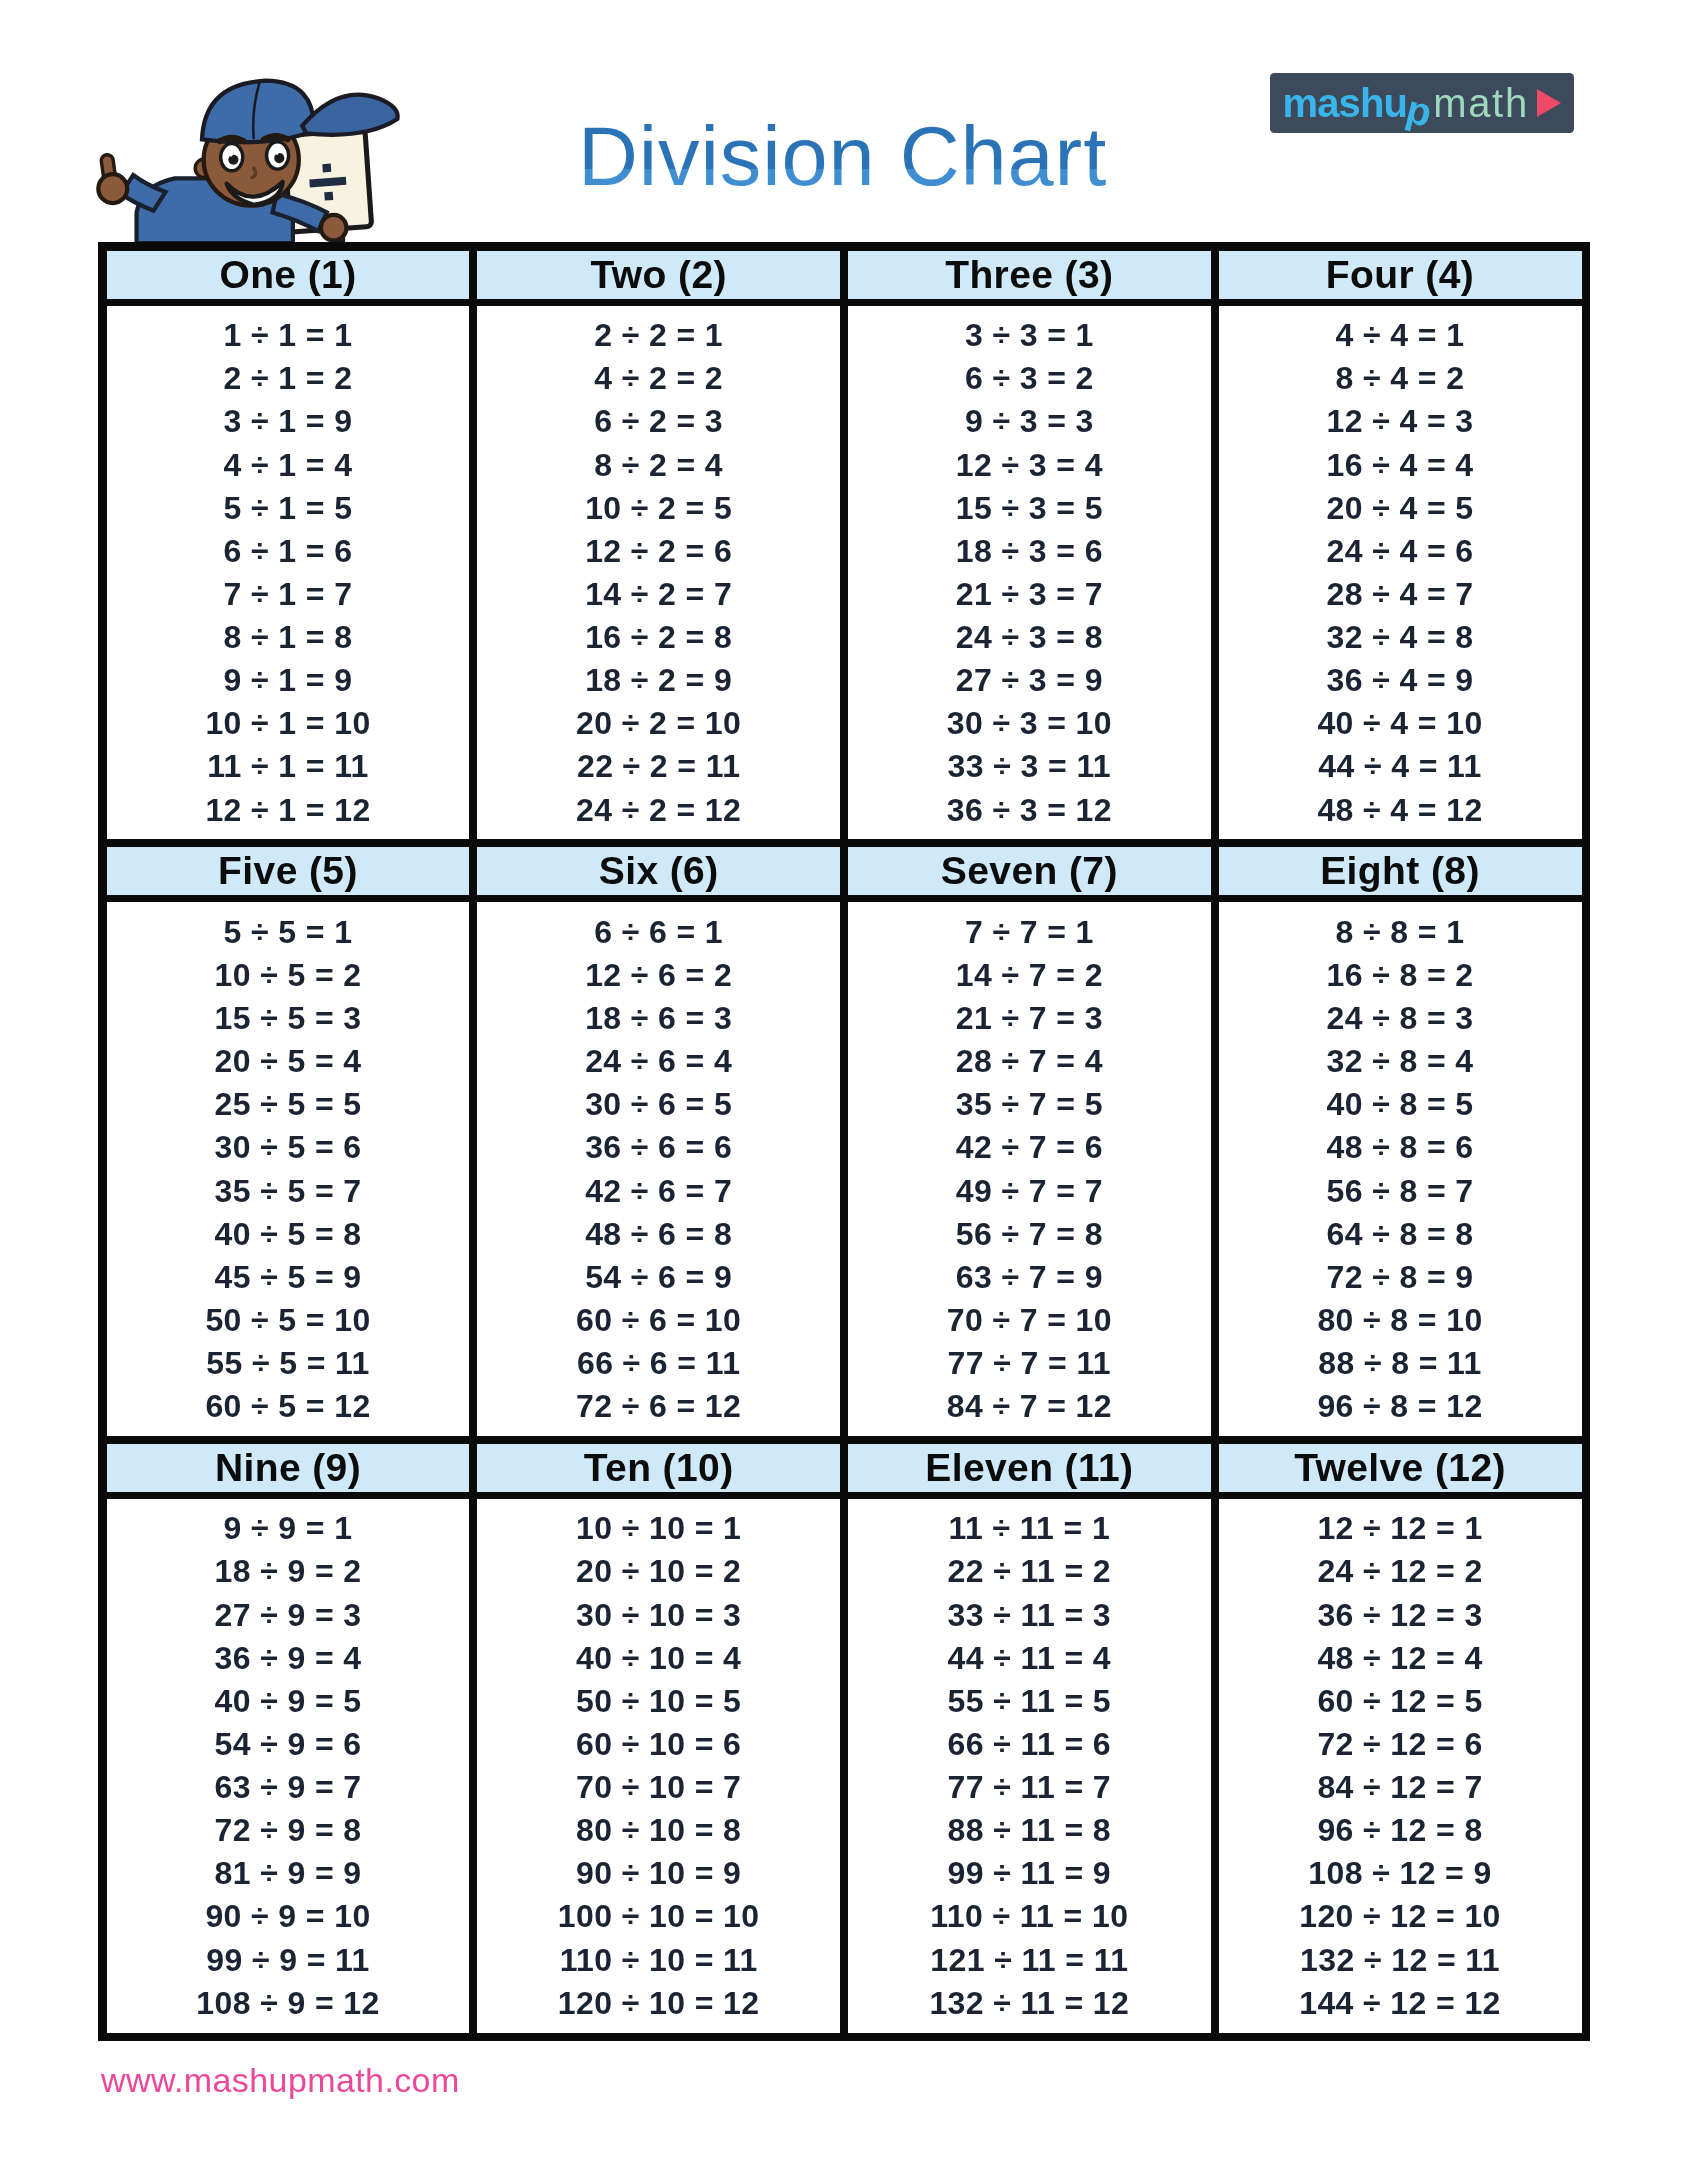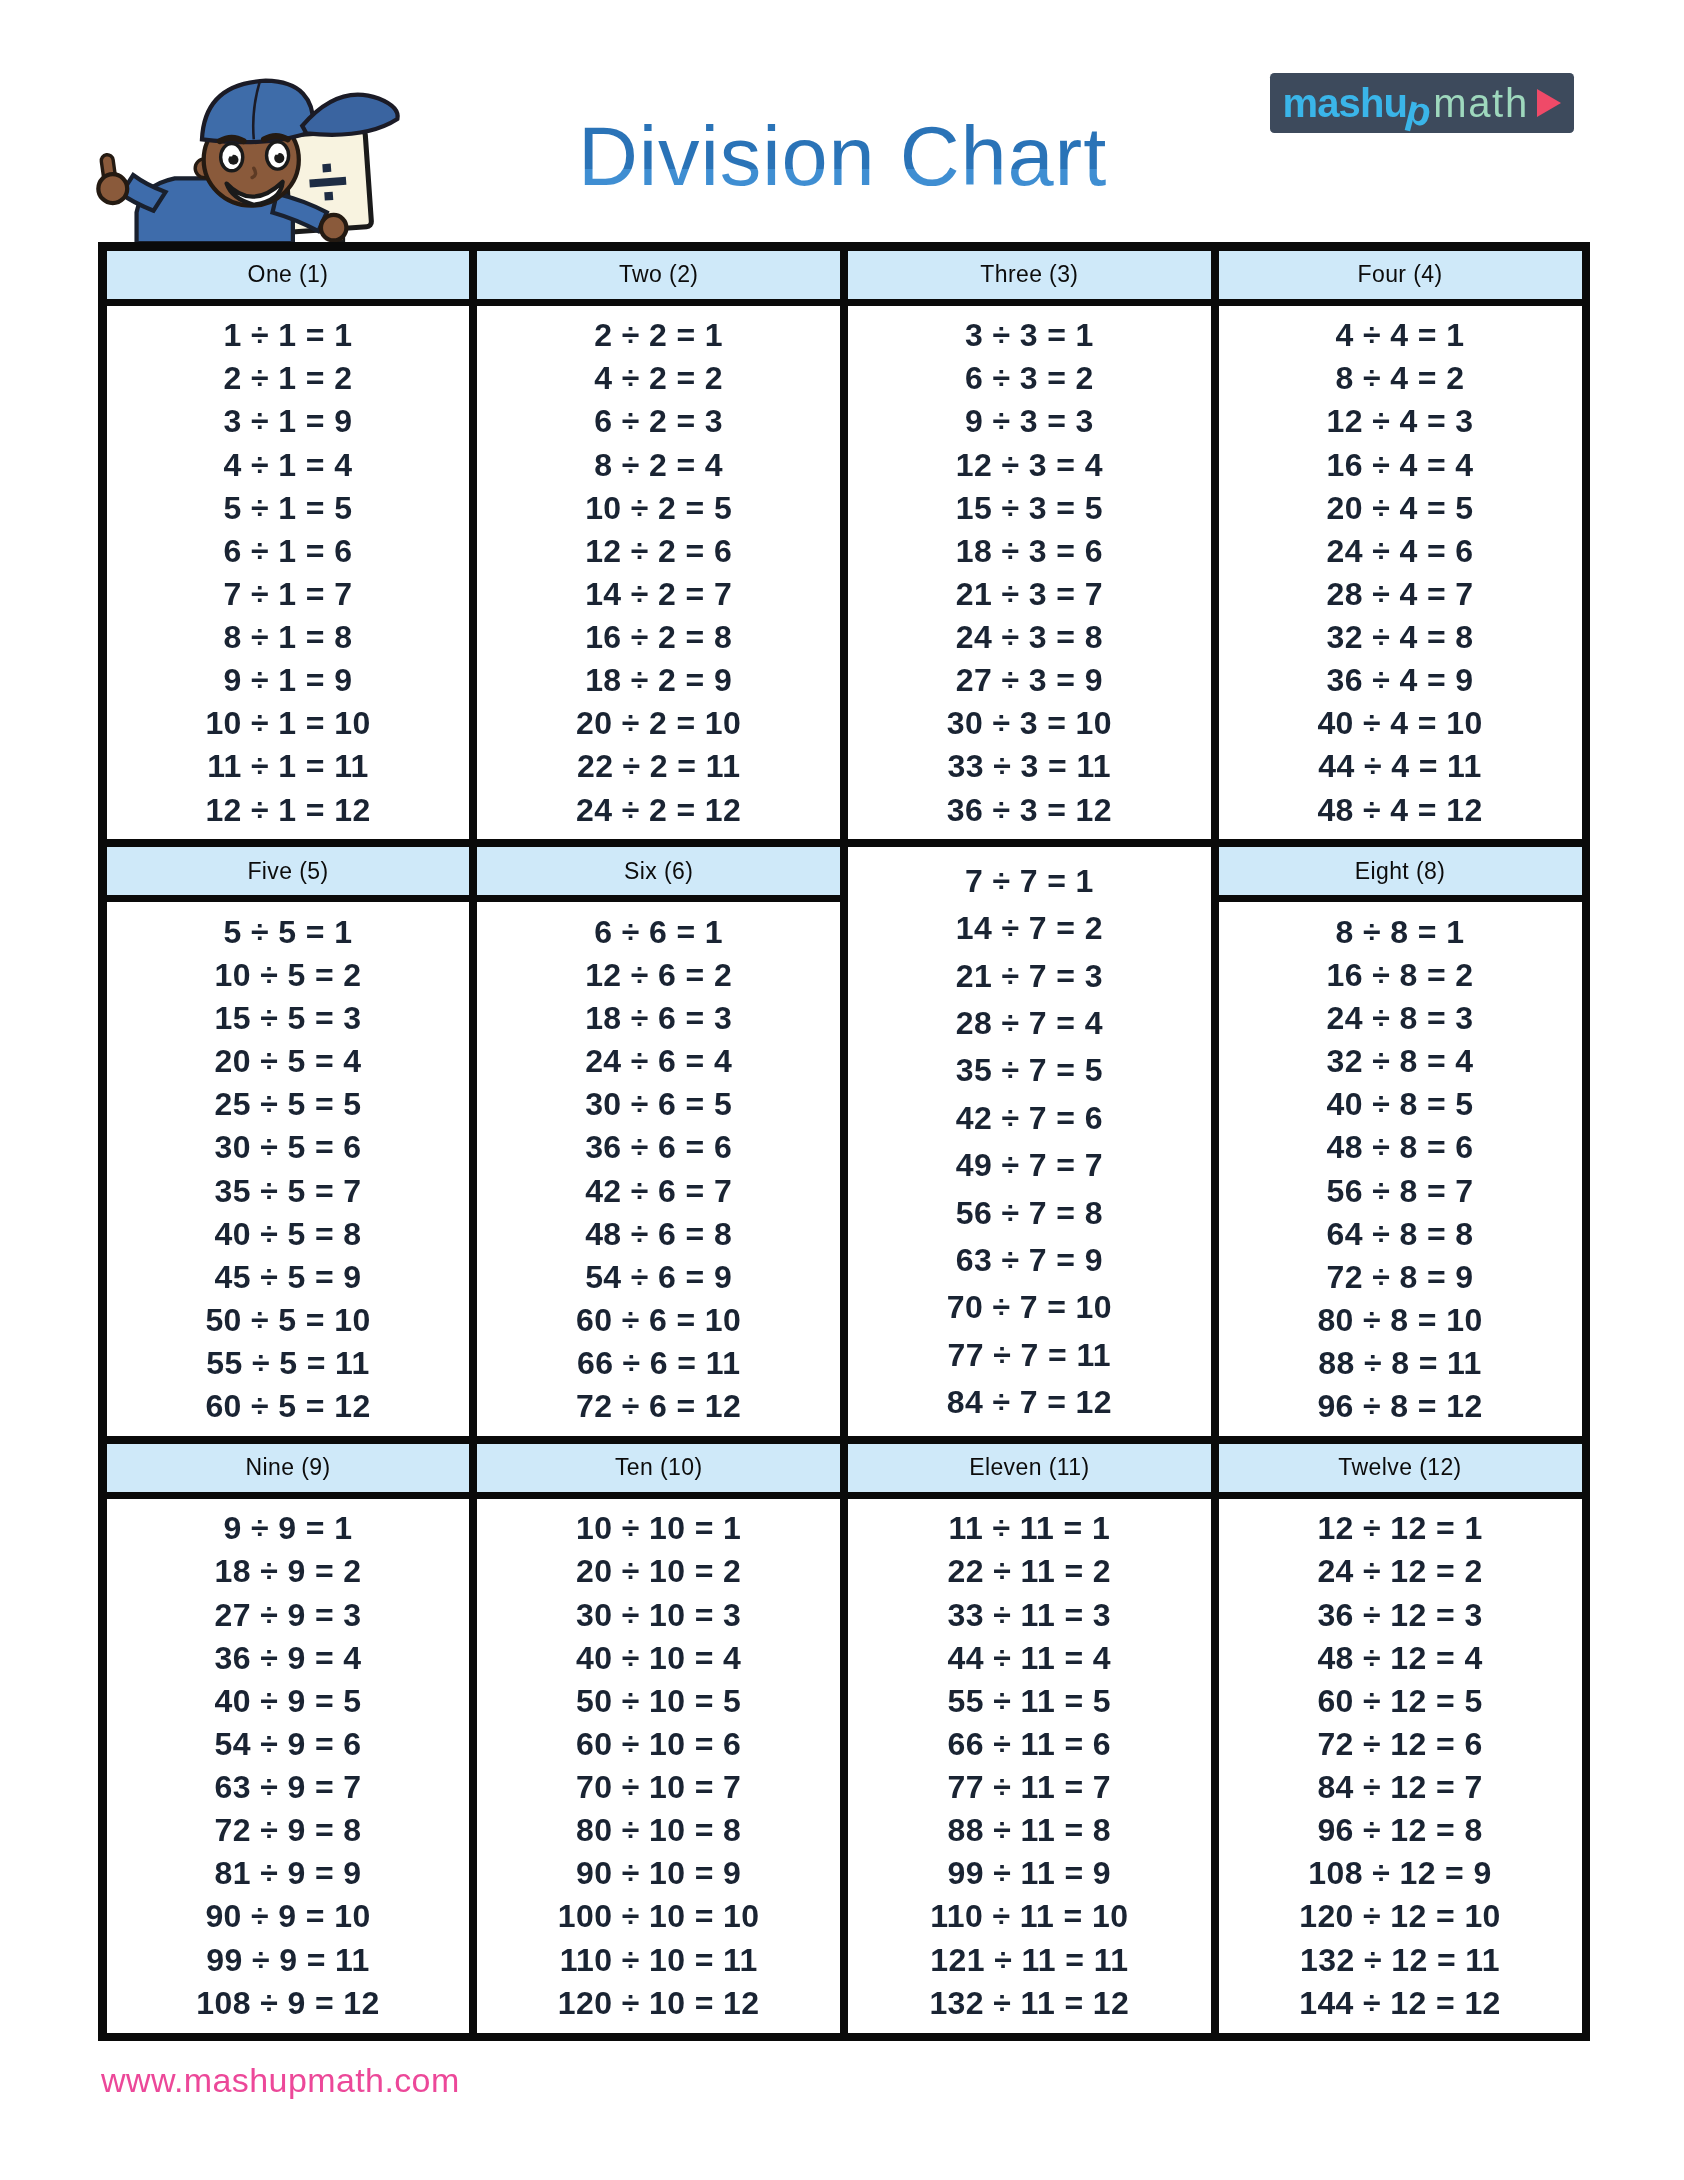--- a/index.html
+++ b/index.html
@@ -52,21 +52,21 @@
     grid-template-rows:repeat(3,1fr);
     gap:7.7px;
     z-index:2;
   }
   .cell{display:flex;flex-direction:column;background:#ffffff;min-height:0;}
   .cell-header{
     height:48px;flex:0 0 48px;
     background:var(--header-bg,#cfe9f9);
     border-bottom:7.7px solid var(--border-c,#0a0a0a);
     display:flex;align-items:center;justify-content:center;
-    font-size:23px;font-weight:normal;color:var(--header-text,#0c0c0c);
+    font-size:39px;font-weight:bold;color:var(--header-text,#0c0c0c);
     letter-spacing:0.4px;
   }
   .cell-body{
     flex:1 1 auto;min-height:0;
     display:flex;flex-direction:column;justify-content:space-evenly;
     padding:2.6px 0;
   }
   .fact{
     text-align:center;
     font-size:32px;font-weight:bold;
@@ -239,20 +239,21 @@
           <div class="fact">36 ÷ 6 = 6</div>
           <div class="fact">42 ÷ 6 = 7</div>
           <div class="fact">48 ÷ 6 = 8</div>
           <div class="fact">54 ÷ 6 = 9</div>
           <div class="fact">60 ÷ 6 = 10</div>
           <div class="fact">66 ÷ 6 = 11</div>
           <div class="fact">72 ÷ 6 = 12</div>
         </div>
       </section>
       <section class="cell">
+        <div class="cell-header">Seven (7)</div>
         <div class="cell-body">
           <div class="fact">7 ÷ 7 = 1</div>
           <div class="fact">14 ÷ 7 = 2</div>
           <div class="fact">21 ÷ 7 = 3</div>
           <div class="fact">28 ÷ 7 = 4</div>
           <div class="fact">35 ÷ 7 = 5</div>
           <div class="fact">42 ÷ 7 = 6</div>
           <div class="fact">49 ÷ 7 = 7</div>
           <div class="fact">56 ÷ 7 = 8</div>
           <div class="fact">63 ÷ 7 = 9</div>

